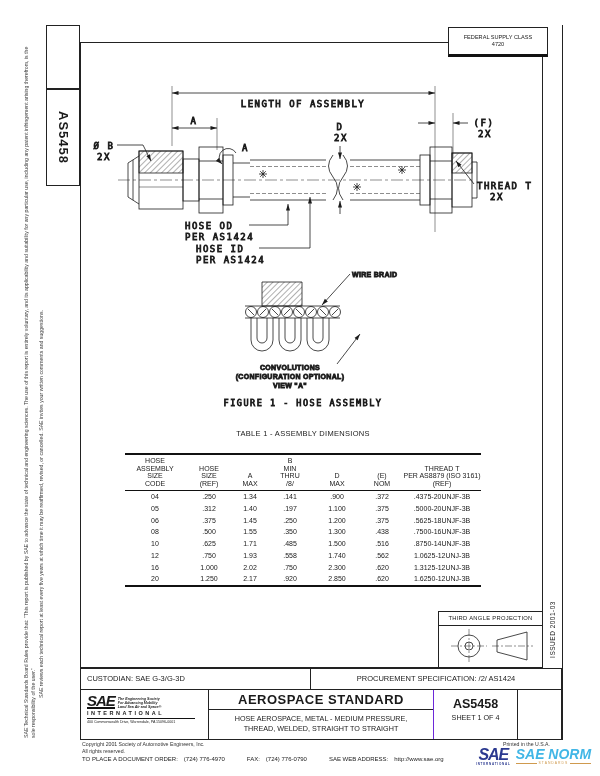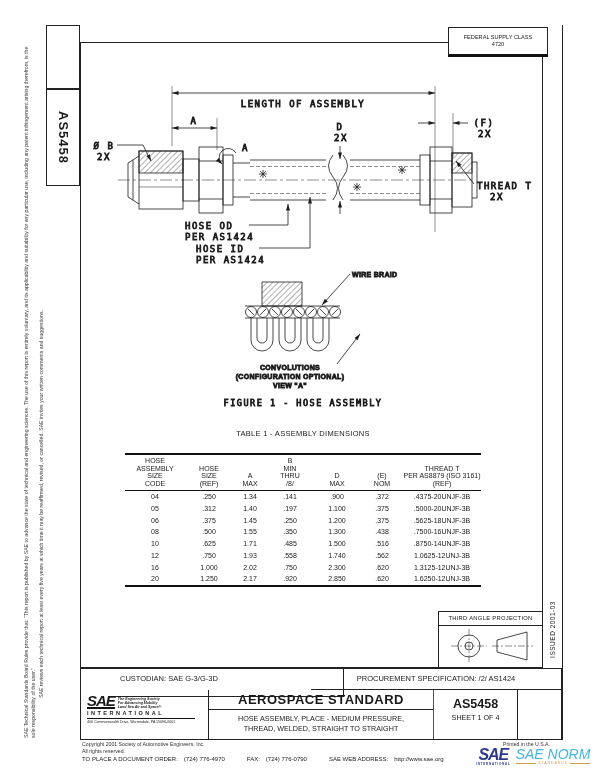--- a/index.html
+++ b/index.html
@@ -34,22 +34,22 @@
   
   #table-wrap{left:125px;top:429px;width:356px;}
   #table-title{text-align:center;font-size:7.5px;margin-bottom:15px;letter-spacing:.3px;}
   table{border-collapse:collapse;width:356px;table-layout:fixed;border-top:2px solid #111;border-bottom:2px solid #111;}
   th{font-weight:normal;font-size:7px;line-height:7.6px;vertical-align:bottom;text-align:center;
      padding:2px 0 3px 0;border-bottom:1px solid #111;white-space:pre-line;}
   td{font-size:7px;line-height:11.7px;text-align:center;padding:0;}
   
   #tblock{left:80px;top:668px;width:482px;height:72px;border:1px solid #222;box-sizing:border-box;background:#fff;}
   #tblock .cell{position:absolute;box-sizing:border-box;}
-  #cell-cust{left:0;top:0;width:230px;height:28px;border-right:1px solid #222;border-bottom:1px solid #222;
-             font-size:7.5px;line-height:20px;padding-left:6px;margin-left:33px;}
+  #cell-cust{left:0;top:0;width:230px;height:21px;border-right:1px solid #222;border-bottom:1px solid #222;
+             font-size:7.5px;line-height:20px;padding-left:6px;}
   #cell-proc{left:230px;top:0;right:0;height:21px;border-bottom:1px solid #222;font-size:7.5px;line-height:20px;text-align:center;}
   #cell-logo{left:0;top:21px;width:128px;bottom:0;border-right:1px solid #222;padding:4px 0 0 6px;}
   #cell-center{left:128px;top:21px;width:225px;bottom:0;border-right:1px solid #6d28d9;}
   #cell-num{left:353px;top:21px;width:84px;bottom:0;border-right:1px solid #222;text-align:center;}
   #cell-blank{left:437px;top:21px;right:0;bottom:0;}
   #as-title{font-weight:bold;font-size:13px;text-align:center;line-height:19px;border-bottom:1px solid #222;letter-spacing:.5px;}
   #as-sub{font-size:7.2px;text-align:center;line-height:9.5px;padding-top:4px;}
   #doc-num{font-weight:bold;font-size:12.5px;margin-top:7px;}
   #doc-sheet{font-size:7.2px;margin-top:2px;}
   
@@ -65,21 +65,21 @@
   .foot{font-size:5.2px;color:#333;}
   #f-copy1{left:82px;top:741px;}
   #f-copy2{left:82px;top:748px;}
   #f-order{left:82px;top:756px;font-size:6px;color:#222;}
   #f-order span{margin-right:6px;}
   #f-order .gap{margin-right:22px;}
   #f-printed{left:503px;top:741px;}
   #norm-logo{left:476px;top:748px;display:flex;align-items:flex-start;gap:5px;}
   #norm-sae{color:#2b3990;font-weight:900;font-style:italic;font-size:16px;line-height:14px;letter-spacing:-1px;text-align:center;}
   #norm-intl{color:#2b3990;font-size:3px;letter-spacing:.8px;font-weight:bold;font-style:normal;}
-  #norm-name{color:#41b6e6;font-weight:400;font-style:italic;font-size:14px;line-height:13px;letter-spacing:0;}
+  #norm-name{color:#41b6e6;font-weight:700;font-style:italic;font-size:14px;line-height:13px;letter-spacing:0;}
   #norm-sub{color:#cf9a4e;font-size:3.4px;letter-spacing:1px;text-align:center;display:flex;align-items:center;gap:2px;}
   #norm-sub:before,#norm-sub:after{content:"";flex:1;border-top:.5px solid #cf9a4e;}
 </style>
 </head>
 <body>
 
 <div id="page">
 
   <div id="margin-text" class="abs vup">
     <p>SAE Technical Standards Board Rules provide that: "This report is published by SAE to advance the state of technical and engineering sciences. The use of this report is entirely voluntary, and its applicability and suitability for any particular use, including any patent infringement arising therefrom, is the sole responsibility of the user."</p>
@@ -376,21 +376,21 @@
           <span>For Advancing Mobility</span><br>
           <span>Land Sea Air and Space®</span>
         </span>
       </div>
       <div id="sae-intl">INTERNATIONAL</div>
       <div id="sae-addr">400 Commonwealth Drive, Warrendale, PA 15096-0001</div>
     </div>
     <div id="cell-center" class="cell">
       <div id="as-title">AEROSPACE STANDARD</div>
       <div id="as-sub">
-        <div>HOSE ASSEMBLY, PLACE - MEDIUM PRESSURE,</div>
+        <div>HOSE AEROSPACE, METAL - MEDIUM PRESSURE,</div>
         <div>THREAD, WELDED, STRAIGHT TO STRAIGHT</div>
       </div>
     </div>
     <div id="cell-num" class="cell">
       <div id="doc-num">AS5458</div>
       <div id="doc-sheet">SHEET 1 OF 4</div>
     </div>
     <div id="cell-blank" class="cell"></div>
   </div>
 

